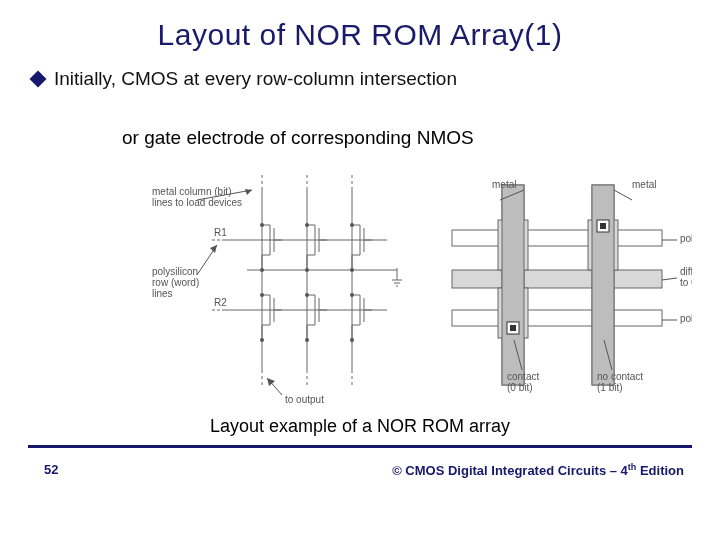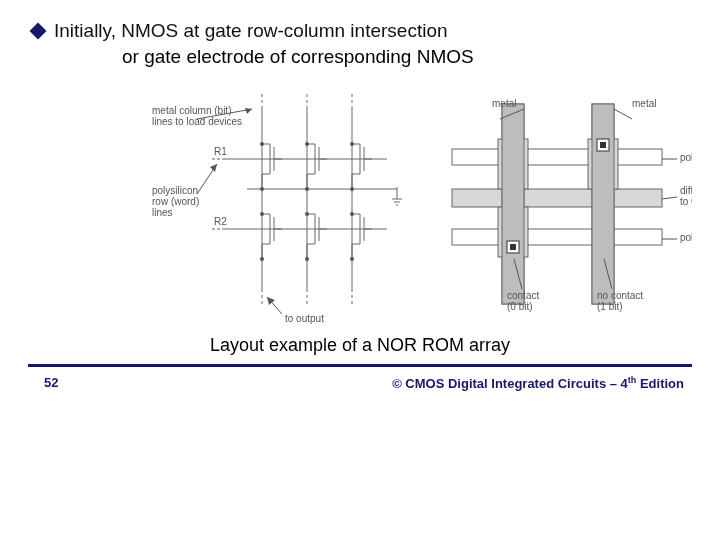--- a/index.html
+++ b/index.html
@@ -33,20 +33,21 @@
     background: #17176e;
     transform: rotate(45deg);
     margin: 7px 10px 0 0;
     flex: 0 0 12px;
   }
   .bullet-text { flex: 1; }
   .bullet-cont {
     margin-left: 90px;
     font-size: 19px;
     line-height: 1.35;
+    margin-top: 33px;
   }
   .figure-wrap {
     margin-top: 10px;
     display: flex;
     justify-content: flex-end;
   }
   .figure {
     width: 540px;
     height: 250px;
   }
@@ -57,41 +58,42 @@
     color: #000000;
   }
   .footer-rule {
     margin: 8px 28px 0 28px;
     height: 3px;
     background: #17176e;
   }
   .footer {
     display: flex;
     justify-content: space-between;
-    padding: 8px 36px 0 44px;
+    padding: 14px 36px 0 44px;
     font-size: 13px;
     font-weight: 700;
     color: #17176e;
   }
   .footer .right sup { font-size: 9px; }
   .schematic-label {
     font-family: Arial, sans-serif;
     font-size: 10px;
     fill: #555;
   }
 </style>
 </head>
 <body>
 
 <div class="slide">
+  <h1 class="title">Layout of NOR ROM Array(1)</h1>
 
   <div class="bullets">
     <div class="bullet-row">
       <span class="diamond"></span>
-      <span class="bullet-text">Initially, NMOS at gate row-column intersection</span>
+      <span class="bullet-text">Initially, CMOS at every row-column intersection</span>
     </div>
     <div class="bullet-cont">or gate electrode of corresponding NMOS</div>
   </div>
 
   <div class="figure-wrap">
     <svg class="figure" viewBox="0 0 540 250">
 
       <g stroke="#666" stroke-width="1" fill="none">
 
         <line x1="110" y1="30" x2="110" y2="210"></line>

